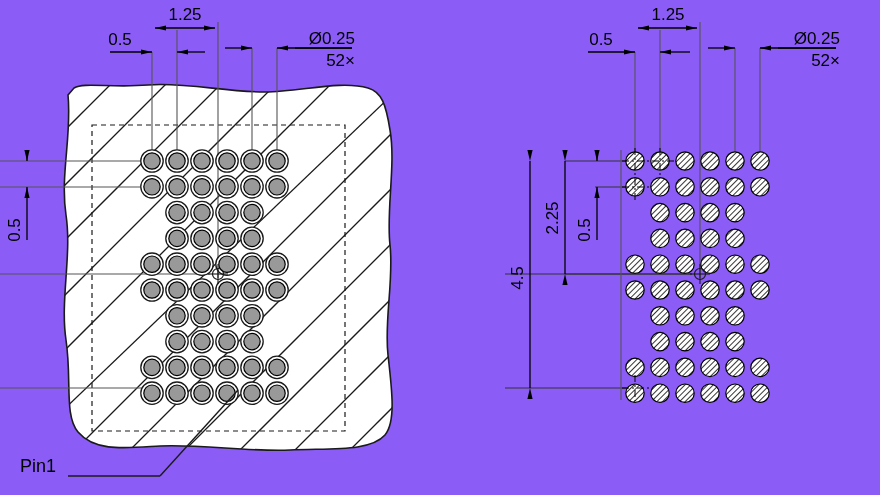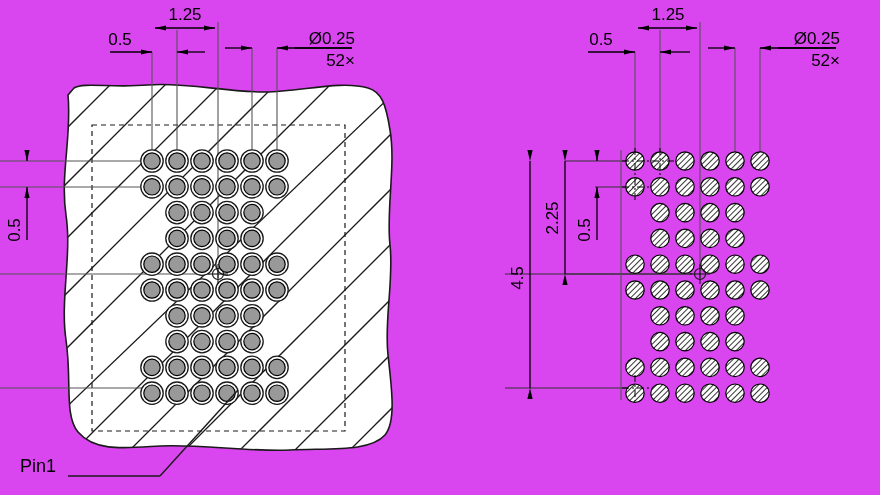--- a/index.html
+++ b/index.html
@@ -1,18 +1,18 @@
 <!DOCTYPE html>
 <html><head>
 <meta charset="utf-8">
 <style>
   html,body{margin:0;padding:0;background:#ffffff;}
   body{width:880px;height:495px;overflow:hidden;
        font-family:"Liberation Sans", sans-serif;}
-  #stage{position:relative;width:880px;height:495px;background:#d946ef;}
+  #stage{position:relative;width:880px;height:495px;background:#8b5cf6;}
   svg{display:block;}
   text{font-family:"Liberation Sans", sans-serif;fill:#000;}
 </style>
 </head>
 <body>
 
 <div id="stage">
 <svg width="880" height="495" viewBox="0 0 880 495">
 
   <defs>

